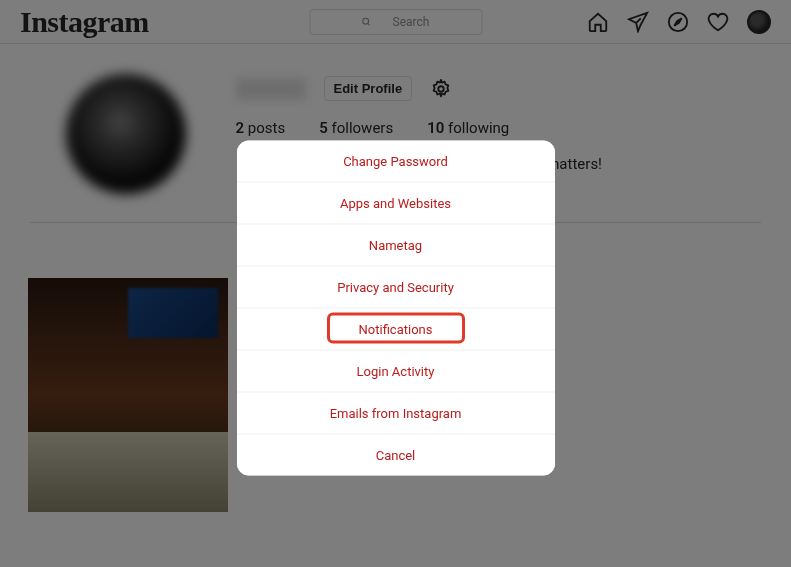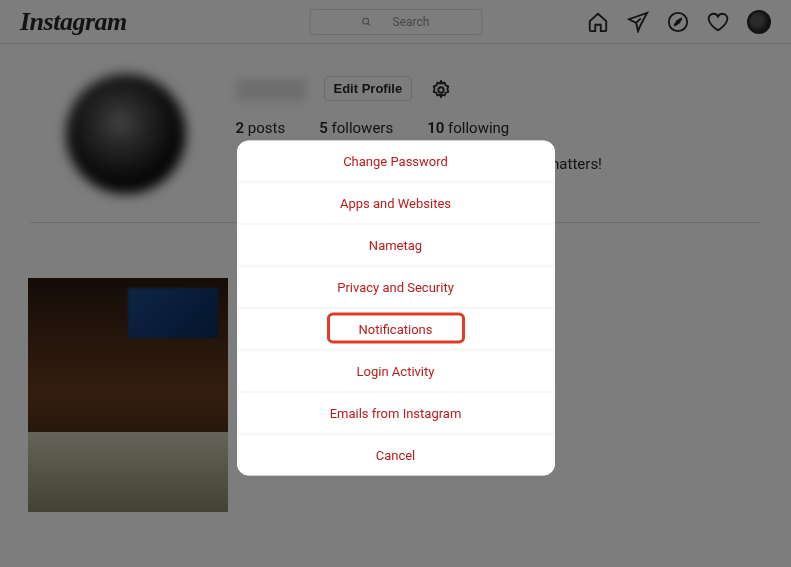--- a/index.html
+++ b/index.html
@@ -21,22 +21,21 @@
       height: 44px;
       background: #fafafa;
       border-bottom: 1px solid #dbdbdb;
       display: flex;
       align-items: center;
       padding: 0 20px;
       justify-content: space-between;
     }
     .logo {
       font-family: 'Brush Script MT', cursive;
-      font-size: 26px;
-      font-style: italic;
+      font-size: 30px;
       font-weight: 600;
       color: #262626;
       letter-spacing: -0.5px;
     }
     .search-wrap {
       position: absolute;
       left: 50%;
       transform: translateX(-50%);
     }
     .search {
@@ -70,21 +69,21 @@
       display: flex;
       gap: 50px;
     }
     .profile-pic {
       width: 120px; height: 120px; border-radius: 50%;
       margin-left: 60px;
       background: radial-gradient(circle at 45% 40%, #888 0%, #555 20%, #111 60%, #000 100%);
       filter: blur(6px);
     }
     .profile-info { flex: 1; padding-top: 2px; }
-    .profile-row1 { display: flex; align-items: flex-end; gap: 18px; margin-bottom: 18px; }
+    .profile-row1 { display: flex; align-items: center; gap: 18px; margin-bottom: 18px; }
     .username-blur {
       width: 70px; height: 22px;
       background: #ddd; filter: blur(4px); border-radius: 3px;
     }
     .edit-btn {
       border: 1px solid #dbdbdb;
       background: transparent;
       padding: 4px 9px;
       border-radius: 4px;
       font-size: 13px;

